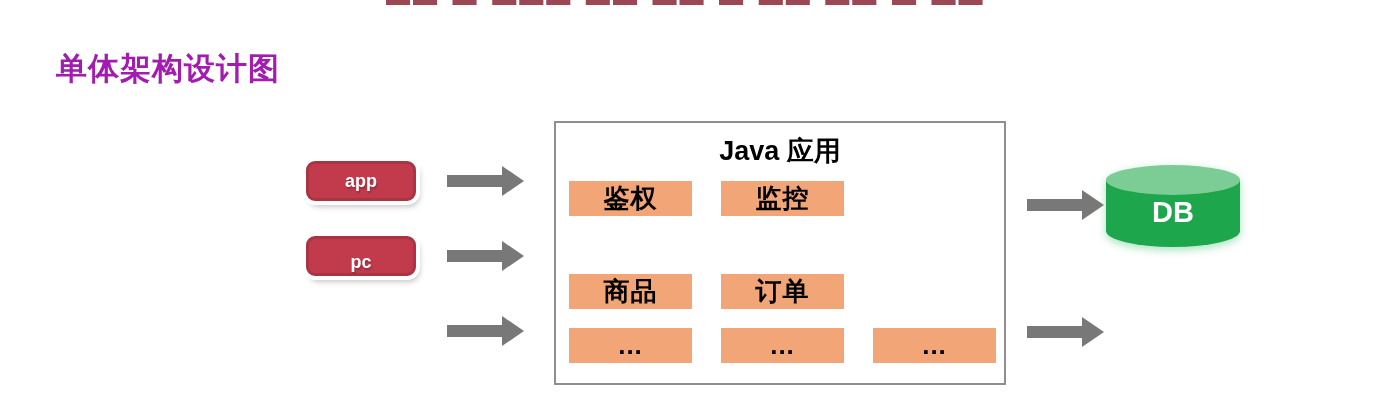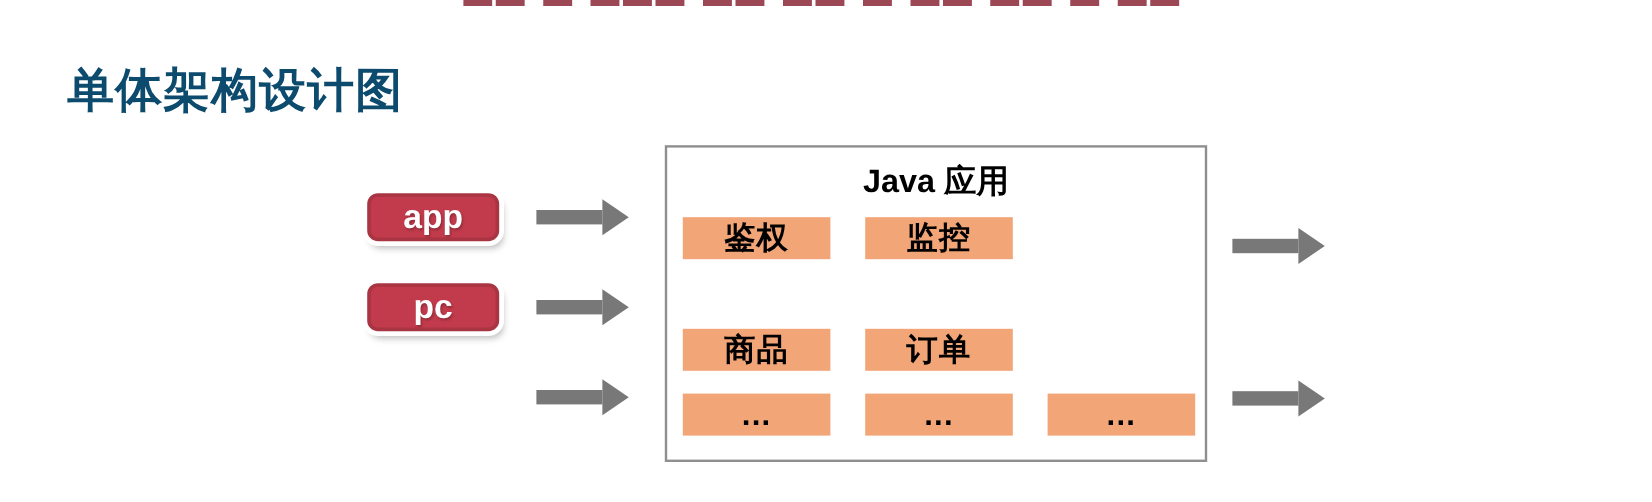--- a/index.html
+++ b/index.html
@@ -25,44 +25,44 @@
     font-weight: bold;
     letter-spacing: 3px;
     color: #9c4854;
     white-space: nowrap;
   }
 
   
   #page-title {
     position: absolute;
     left: 56px; top: 48px;
-    font-size: 39px;
-    font-weight: 800;
-    color: #0c4a6e;
+    font-size: 31px;
+    font-weight: 800;
+    color: #a21caf;
     letter-spacing: 1px;
   }
 
   
   .client-btn {
     position: absolute;
     left: 306px;
     width: 110px; height: 40px;
     background: #c23b4c;
     border: 3px solid #a93543;
     border-radius: 9px;
     box-sizing: border-box;
     box-shadow: 0 0 0 4px #ffffff, 3px 5px 6px rgba(0,0,0,0.28);
     display: flex; align-items: center; justify-content: center;
     color: #ffffff;
-    font-size: 28px;
+    font-size: 18px;
     font-weight: bold;
     text-shadow: 1px 2px 2px rgba(0,0,0,0.25);
   }
   #client-app { top: 161px; }
-  #client-pc  { top: 236px; }
+  #client-pc  { top: 236px; align-items: flex-end; }
   #client-wap { top: 311px; }
 
   
   .arrow {
     position: absolute;
     width: 77px; height: 30px;
   }
   .arrow .shaft {
     position: absolute;
     left: 0; top: 9px;
@@ -197,15 +197,20 @@
 
   <div id="arrow-db" class="arrow">
     <div class="shaft"></div>
     <div class="head"></div>
   </div>
   <div id="arrow-redis" class="arrow">
     <div class="shaft"></div>
     <div class="head"></div>
   </div>
 
+  <div id="cyl-db" class="cylinder">
+    <div class="cyl-body"></div>
+    <div class="cyl-top"></div>
+    <div class="cyl-label">DB</div>
+  </div>
 
 
 </div>
 
 </body></html>

